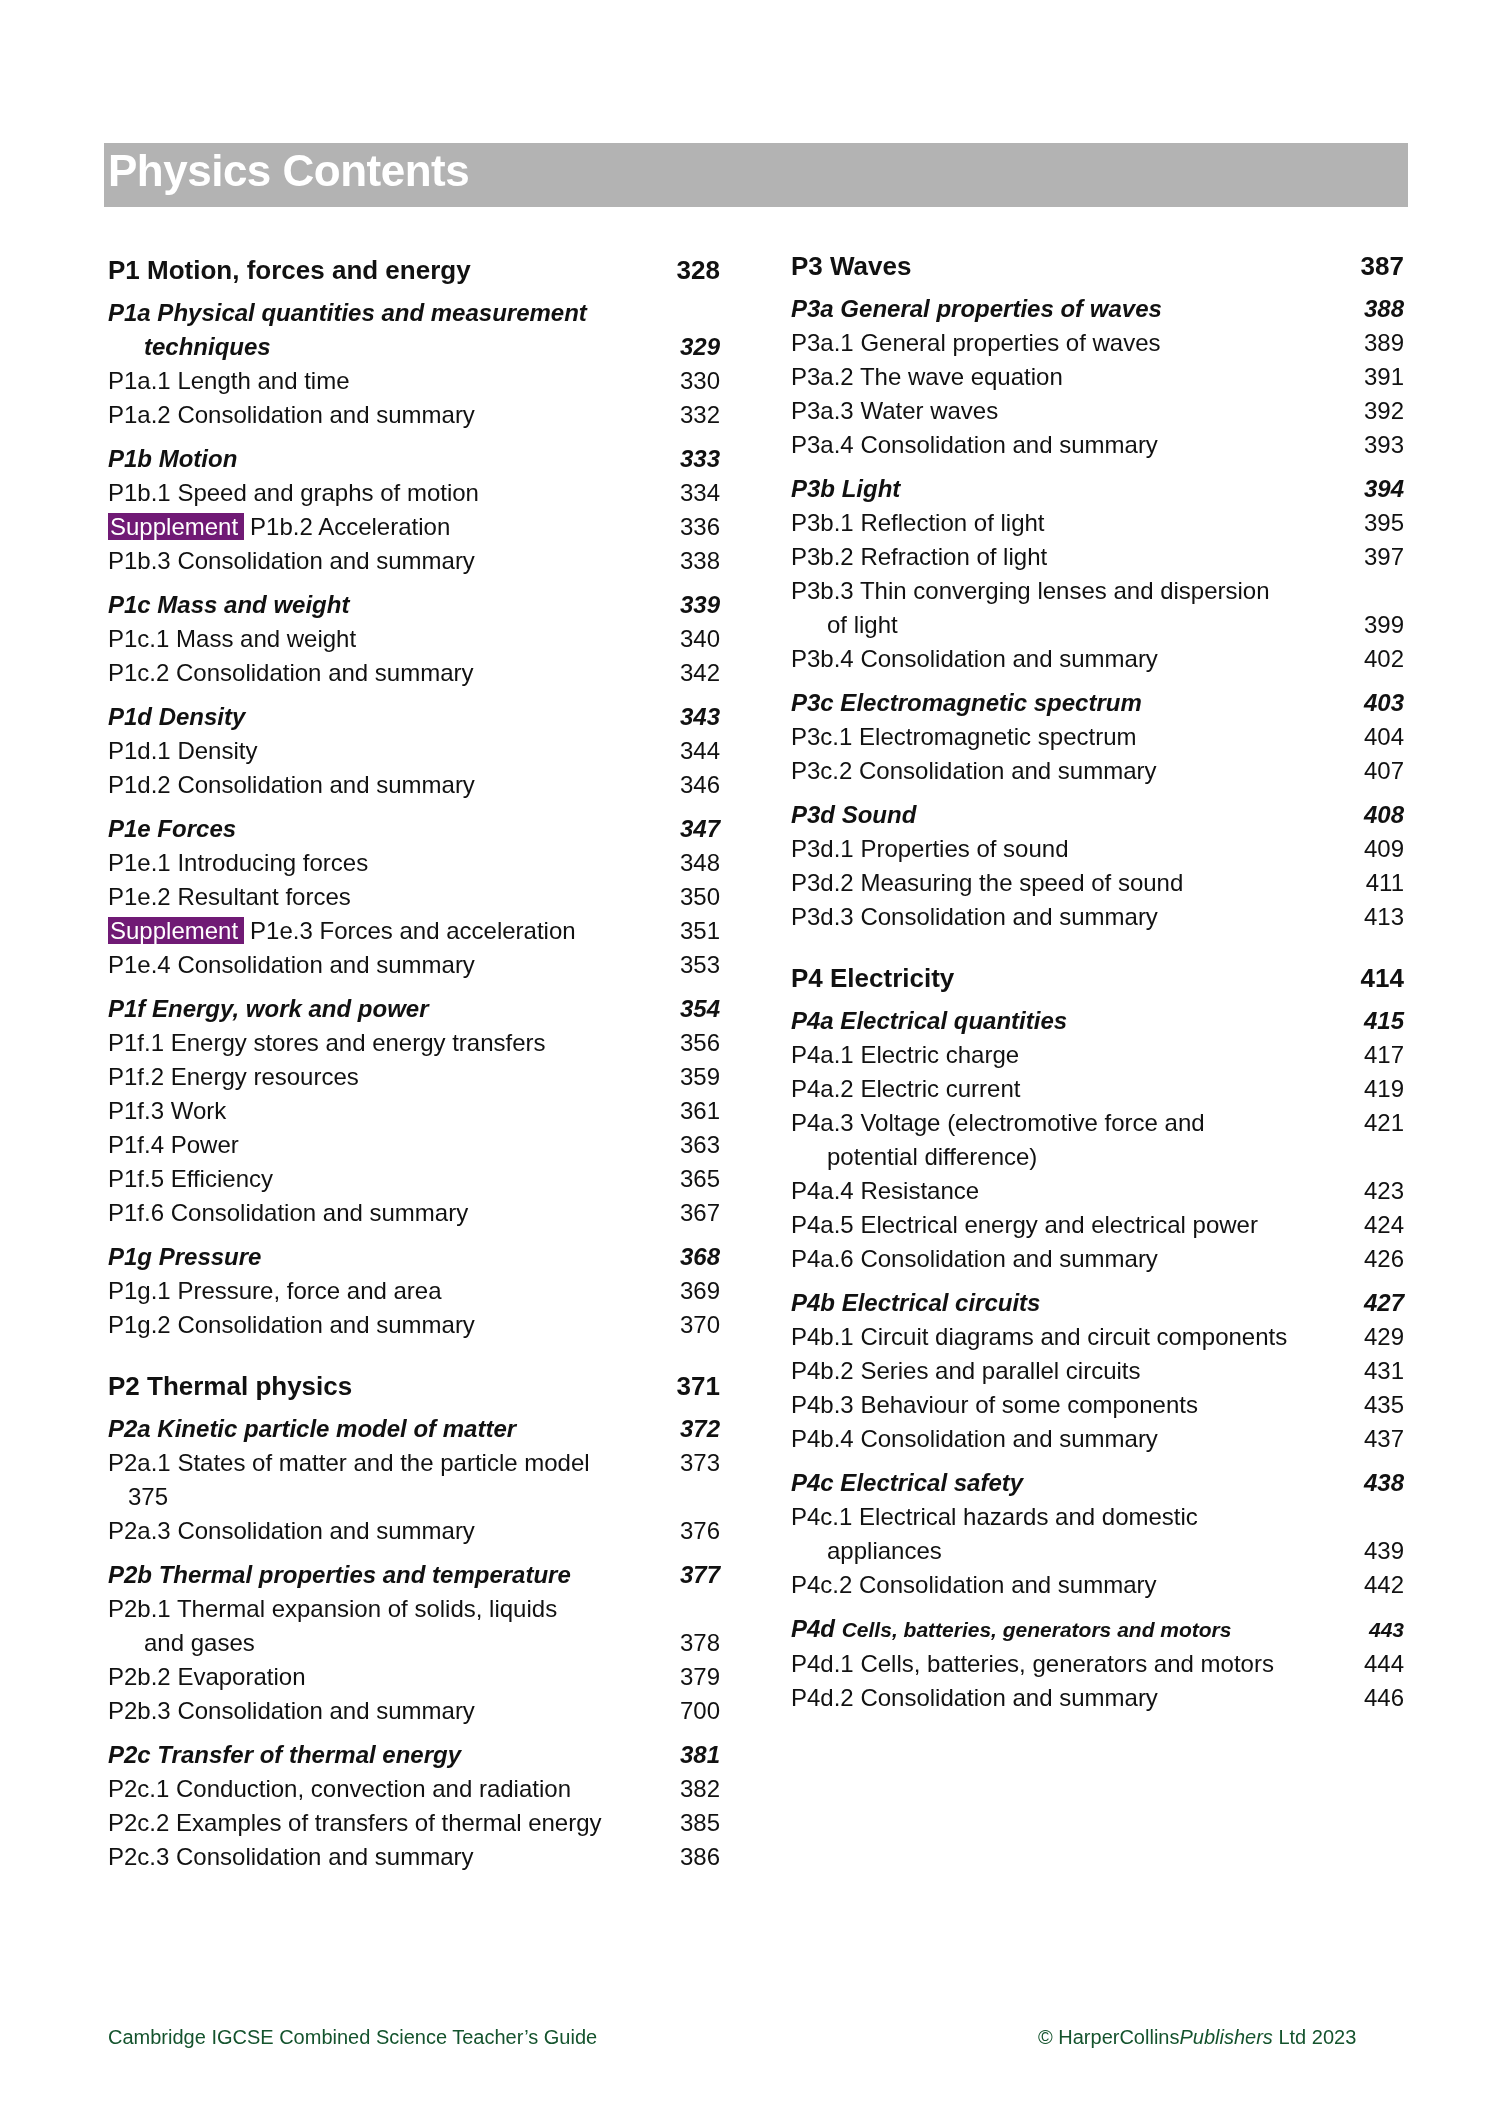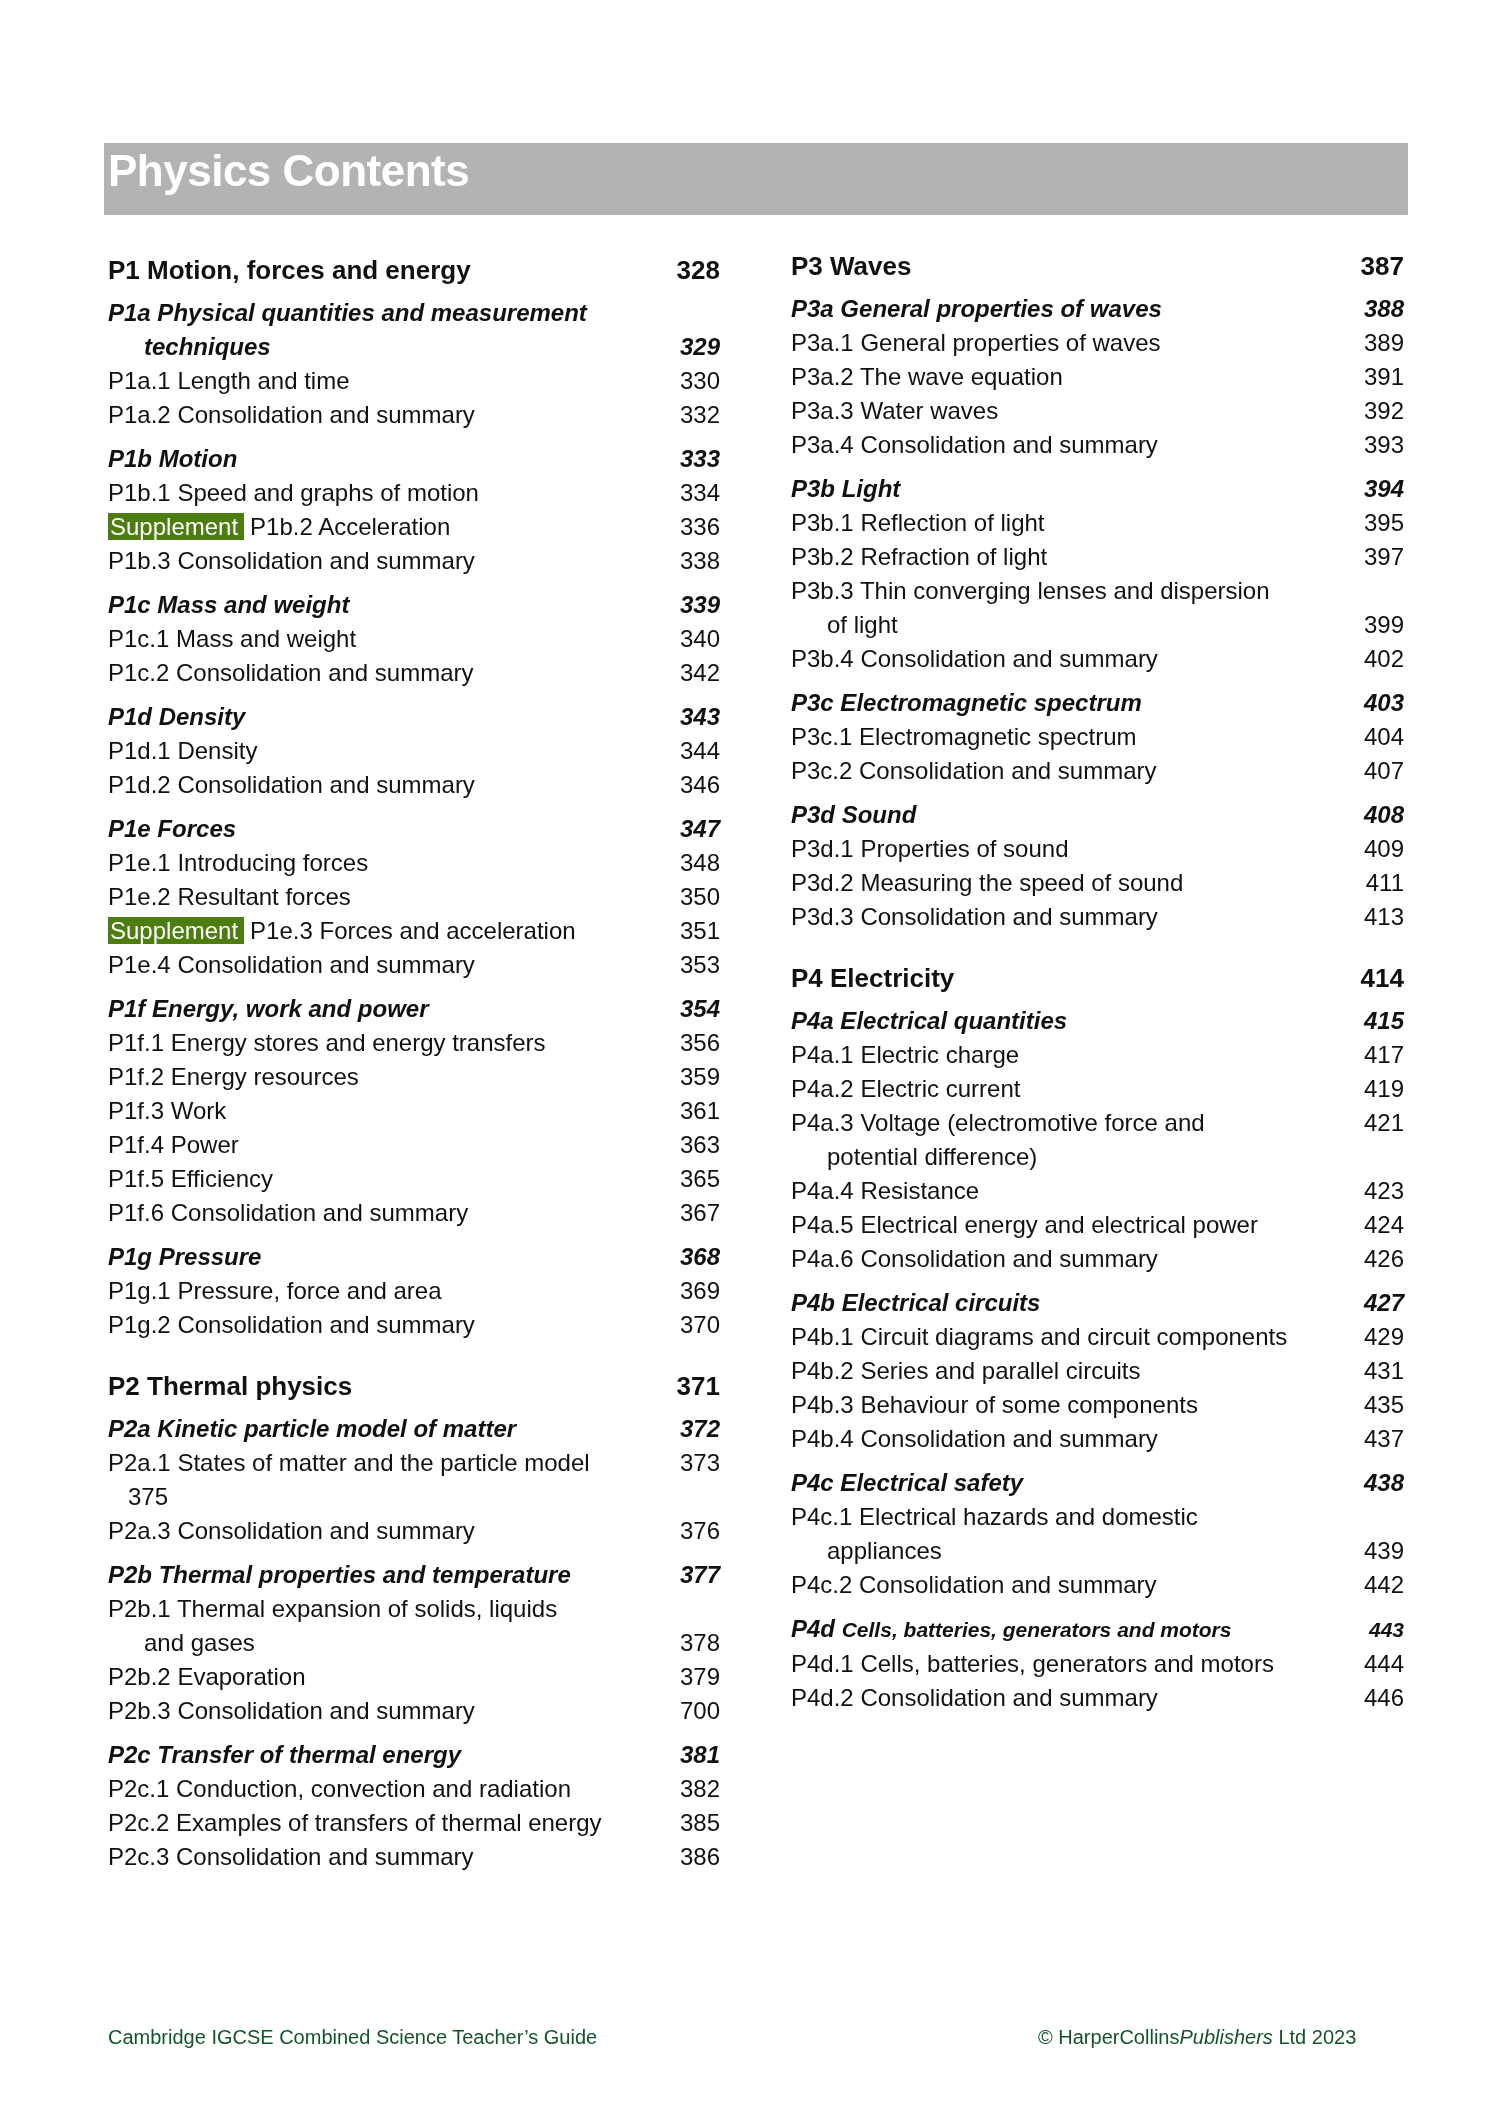--- a/index.html
+++ b/index.html
@@ -1,31 +1,31 @@
 <!DOCTYPE html>
 <html><head>
   <meta charset="utf-8">
   <style>
     html, body { margin: 0; padding: 0; background: #ffffff; }
     body { width: 1500px; height: 2122px; position: relative; font-family: "Liberation Sans", sans-serif; color: #111; }
-    .title-bar { position: absolute; left: 104px; top: 143px; width: 1304px; height: 72px; background: #b3b3b3; }
+    .title-bar { position: absolute; left: 104px; top: 143px; width: 1304px; height: 64px; background: #b3b3b3; }
     .title-bar .title { position: absolute; left: 4px; top: 0px; font-size: 44px; font-weight: bold; color: #ffffff; line-height: 56px; letter-spacing: -0.5px; }
     .col { position: absolute; top: 252px; }
     .col.left { left: 108px; width: 612px; }
     .col.right { left: 791px; width: 613px; }
     .row { position: relative; display: flex; justify-content: space-between; align-items: flex-end; font-size: 24px; line-height: 34px; }
     .row .num { text-align: right; min-width: 60px; }
     .row.part { font-weight: bold; font-size: 26px; line-height: 36px; margin-bottom: 8px; }
     .row.part.gap { margin-top: 26px; }
     .row.unit { font-weight: bold; font-style: italic; font-size: 24px; line-height: 34px; margin-top: 10px; }
     .row.unit .small { font-size: 21px; }
     .row .text { display: block; }
     .row.wrap .text .indent { display: block; padding-left: 36px; }
     .row.wrap.num-top { align-items: flex-start; }
-    .supp { background: #4d7c0f; color: #ffffff; padding: 0 6px 0 2px; margin-right: 6px; }
+    .supp { background: #701a75; color: #ffffff; padding: 0 6px 0 2px; margin-right: 6px; }
     .footer { position: absolute; top: 2026px; font-size: 20px; color: #14532d; }
     .footer.left { left: 108px; }
     .footer.right { left: 1038px; }
     .footer .it { font-style: italic; }
   </style>
 </head>
 <body>
 
 <div class="title-bar">
   <div class="title">Physics Contents</div>

